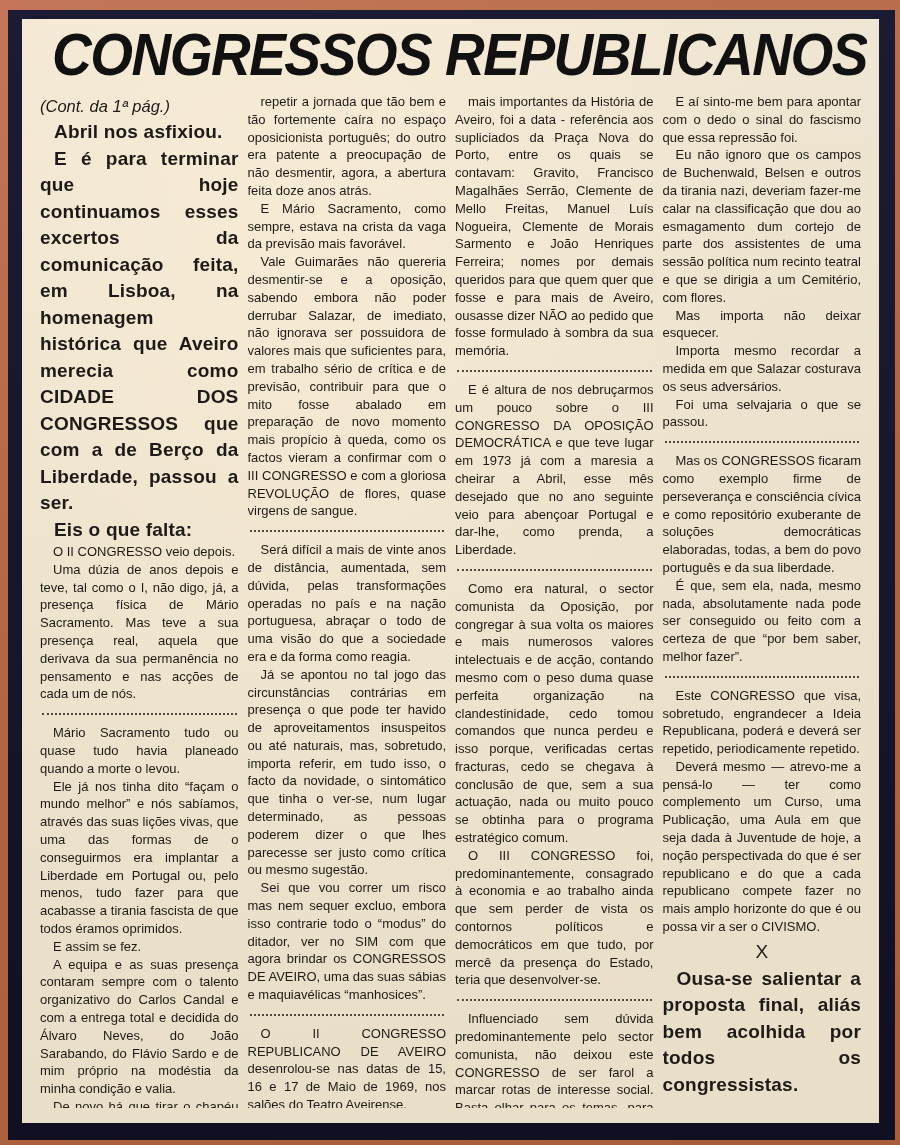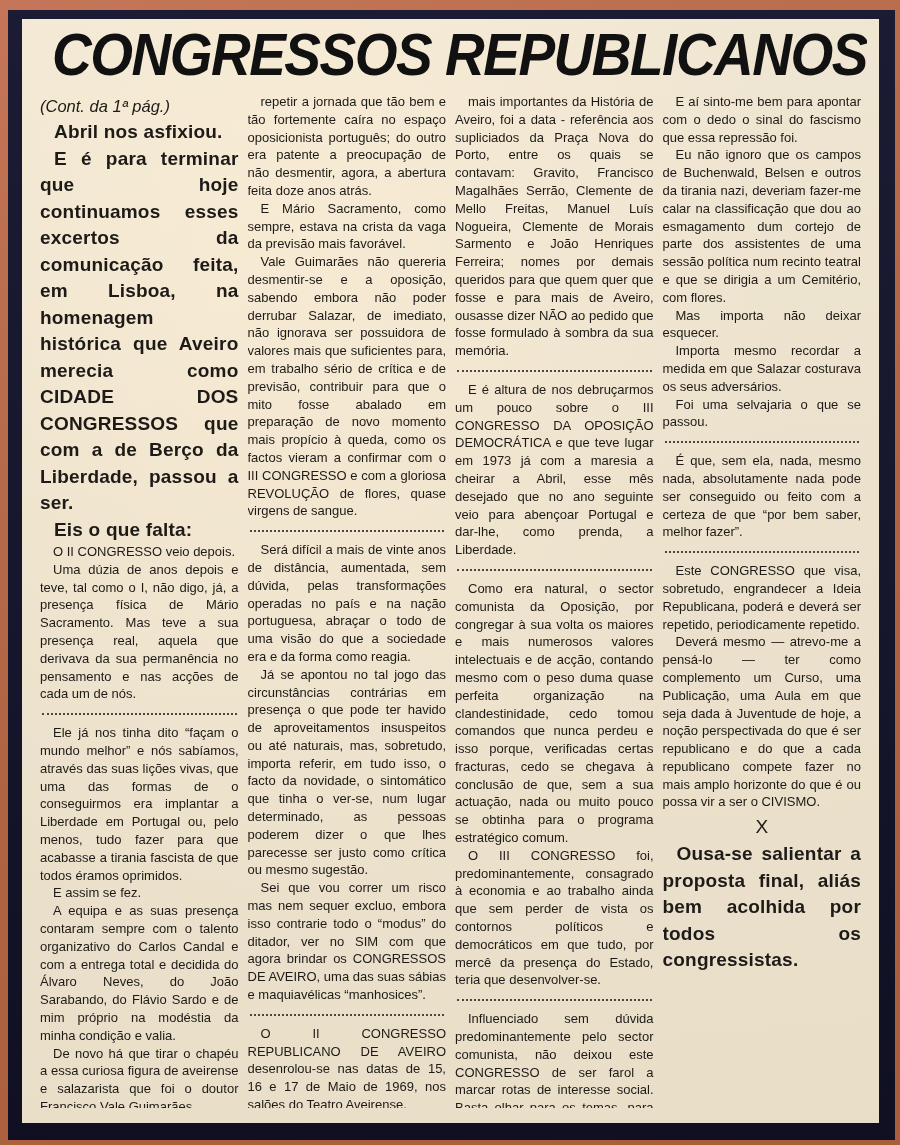--- a/index.html
+++ b/index.html
@@ -96,20 +96,21 @@
     </div>
     <div class="columns">
       <div class="col">
           <p class="blk-note">(Cont. da 1ª pág.)</p>
           <p class="blk-lead">Abril nos asfixiou.</p>
           <p class="blk-lead">E é para terminar que hoje continuamos esses excertos da comunicação feita, em Lisboa, na homenagem histórica que Aveiro merecia como CIDADE DOS CONGRESSOS que com a de Berço da Liberdade, passou a ser.</p>
           <p class="blk-lead">Eis o que falta:</p>
           <p class="blk-body">O II CONGRESSO veio depois.</p>
           <p class="blk-body">Uma dúzia de anos depois e teve, tal como o I, não digo, já, a presença física de Mário Sacramento. Mas teve a sua presença real, aquela que derivava da sua permanência no pensamento e nas acções de cada um de nós.</p>
           <div class="blk-dots"></div>
+          <p class="blk-body">Mário Sacramento tudo ou quase tudo havia planeado quando a morte o levou.</p>
           <p class="blk-body">Ele já nos tinha dito “façam o mundo melhor” e nós sabíamos, através das suas lições vivas, que uma das formas de o conseguirmos era implantar a Liberdade em Portugal ou, pelo menos, tudo fazer para que acabasse a tirania fascista de que todos éramos oprimidos.</p>
           <p class="blk-body">E assim se fez.</p>
           <p class="blk-body">A equipa e as suas presença contaram sempre com o talento organizativo do Carlos Candal e com a entrega total e decidida do Álvaro Neves, do João Sarabando, do Flávio Sardo e de mim próprio na modéstia da minha condição e valia.</p>
           <p class="blk-body">De novo há que tirar o chapéu a essa curiosa figura de aveirense e salazarista que foi o doutor Francisco Vale Guimarães.</p>
         </div>
       <div class="col">
           <p class="blk-body">repetir a jornada que tão bem e tão fortemente caíra no espaço oposicionista português; do outro era patente a preocupação de não desmentir, agora, a abertura feita doze anos atrás.</p>
           <p class="blk-body">E Mário Sacramento, como sempre, estava na crista da vaga da previsão mais favorável.</p>
           <p class="blk-body">Vale Guimarães não quereria desmentir-se e a oposição, sabendo embora não poder derrubar Salazar, de imediato, não ignorava ser possuidora de valores mais que suficientes para, em trabalho sério de crítica e de previsão, contribuir para que o mito fosse abalado em preparação de novo momento mais propício à queda, como os factos vieram a confirmar com o III CONGRESSO e com a gloriosa REVOLUÇÃO de flores, quase virgens de sangue.</p>
           <div class="blk-dots"></div>
@@ -129,20 +130,21 @@
           <div class="blk-dots"></div>
           <p class="blk-body">Influenciado sem dúvida predominantemente pelo sector comunista, não deixou este CONGRESSO de ser farol a marcar rotas de interesse social. Basta olhar para os temas, para os nomes e para o medo que causou.</p>
         </div>
       <div class="col">
           <p class="blk-body">E aí sinto-me bem para apontar com o dedo o sinal do fascismo que essa repressão foi.</p>
           <p class="blk-body">Eu não ignoro que os campos de Buchenwald, Belsen e outros da tirania nazi, deveriam fazer-me calar na classificação que dou ao esmagamento dum cortejo de parte dos assistentes de uma sessão política num recinto teatral e que se dirigia a um Cemitério, com flores.</p>
           <p class="blk-body">Mas importa não deixar esquecer.</p>
           <p class="blk-body">Importa mesmo recordar a medida em que Salazar costurava os seus adversários.</p>
           <p class="blk-body">Foi uma selvajaria o que se passou.</p>
           <div class="blk-dots"></div>
+          <p class="blk-body">Mas os CONGRESSOS ficaram como exemplo firme de perseverança e consciência cívica e como repositório exuberante de soluções democráticas elaboradas, todas, a bem do povo português e da sua liberdade.</p>
           <p class="blk-body">É que, sem ela, nada, mesmo nada, absolutamente nada pode ser conseguido ou feito com a certeza de que “por bem saber, melhor fazer”.</p>
           <div class="blk-dots"></div>
           <p class="blk-body">Este CONGRESSO que visa, sobretudo, engrandecer a Ideia Republicana, poderá e deverá ser repetido, periodicamente repetido.</p>
           <p class="blk-body">Deverá mesmo — atrevo-me a pensá-lo — ter como complemento um Curso, uma Publicação, uma Aula em que seja dada à Juventude de hoje, a noção perspectivada do que é ser republicano e do que a cada republicano compete fazer no mais amplo horizonte do que é ou possa vir a ser o CIVISMO.</p>
           <p class="blk-xmark">X</p>
           <p class="blk-lead">Ousa-se salientar a proposta final, aliás bem acolhida por todos os congressistas.</p>
         </div>
     </div>
   </div>
 </div>

